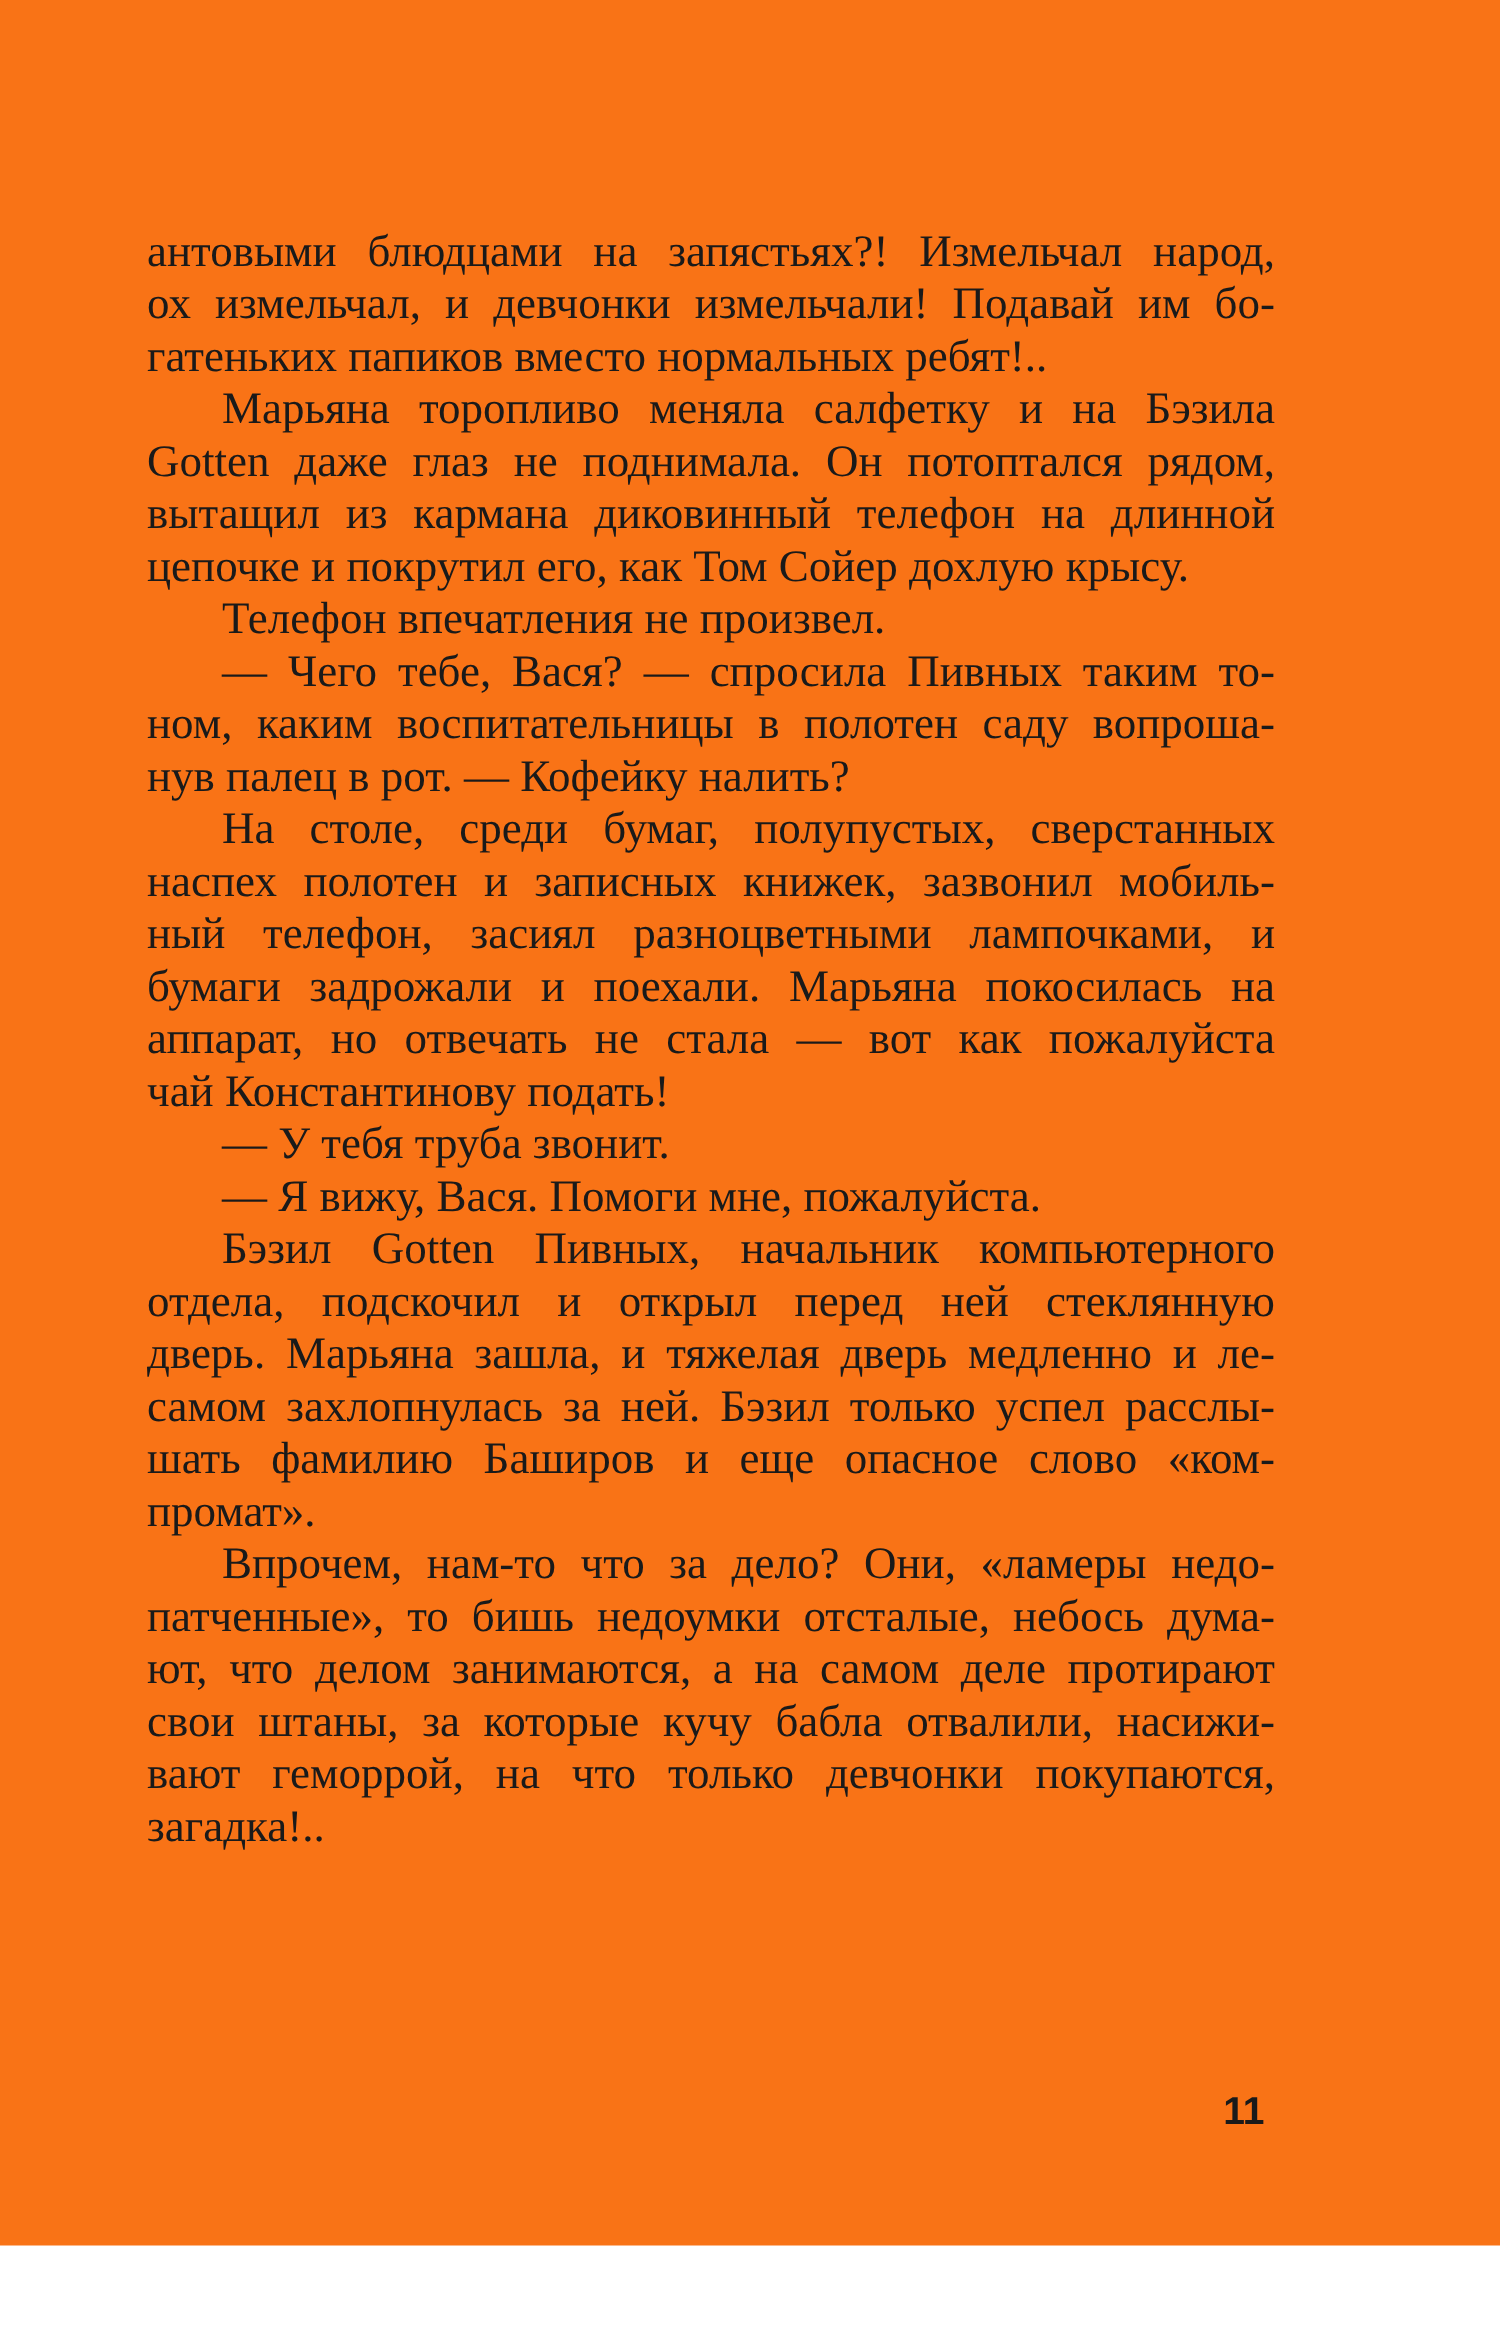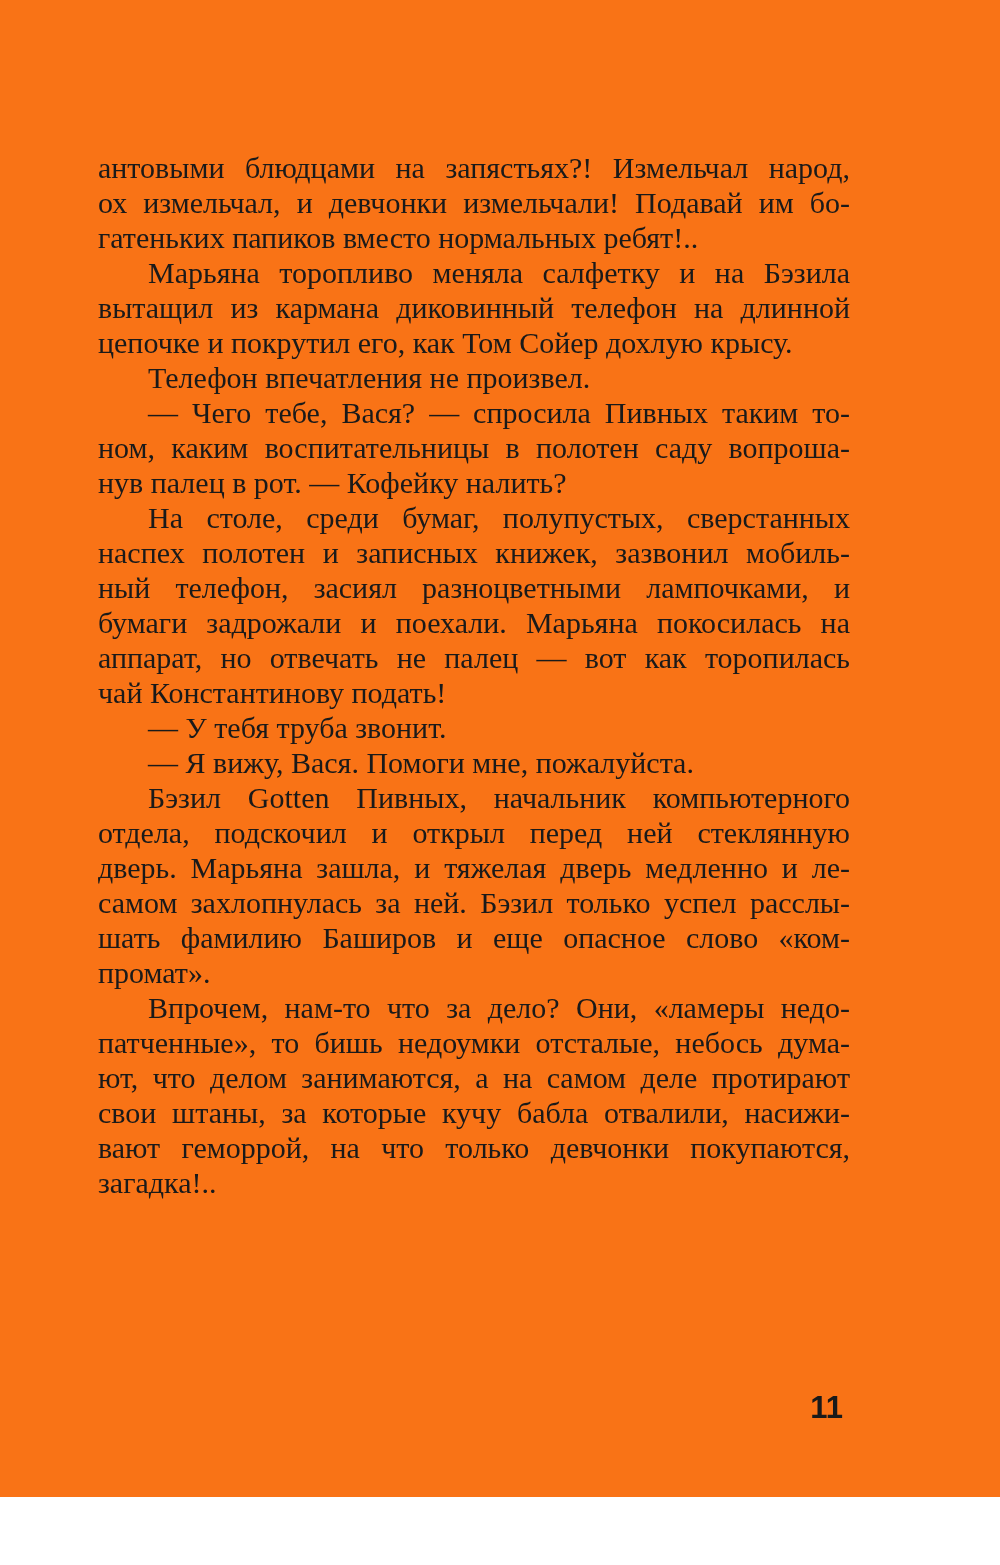--- a/index.html
+++ b/index.html
@@ -51,54 +51,55 @@
   .page-number {
     position: absolute;
     left: 98px;
     top: 1390px;
     width: 752px;
     box-sizing: border-box;
     padding-right: 7px;
     text-align: right;
     font-family: "Liberation Sans", "DejaVu Sans", sans-serif;
     font-weight: bold;
-    font-size: 31px;
+    font-size: 26px;
     line-height: 35px;
     color: #1a1a1a;
   }
 </style>
 </head>
 <body>
 
 <div class="page">
   <div class="text-block">
       <div class="paragraph">
         <div class="line"><span>антовыми блюдцами на запястьях?! Измельчал народ,</span></div>
         <div class="line"><span>ох измельчал, и девчонки измельчали! Подавай им бо-</span></div>
         <div class="line last"><span>гатеньких папиков вместо нормальных ребят!..</span></div>
       </div>
       <div class="paragraph">
         <div class="line indent"><span>Марьяна торопливо меняла салфетку и на Бэзила</span></div>
+        <div class="line"><span>Gotten даже глаз не поднимала. Он потоптался рядом,</span></div>
         <div class="line"><span>вытащил из кармана диковинный телефон на длинной</span></div>
         <div class="line last"><span>цепочке и покрутил его, как Том Сойер дохлую крысу.</span></div>
       </div>
       <div class="paragraph">
         <div class="line last indent"><span>Телефон впечатления не произвел.</span></div>
       </div>
       <div class="paragraph">
         <div class="line indent"><span>— Чего тебе, Вася? — спросила Пивных таким то-</span></div>
         <div class="line"><span>ном, каким воспитательницы в полотен саду вопроша-</span></div>
         <div class="line last"><span>нув палец в рот. — Кофейку налить?</span></div>
       </div>
       <div class="paragraph">
         <div class="line indent"><span>На столе, среди бумаг, полупустых, сверстанных</span></div>
         <div class="line"><span>наспех полотен и записных книжек, зазвонил мобиль-</span></div>
         <div class="line"><span>ный телефон, засиял разноцветными лампочками, и</span></div>
         <div class="line"><span>бумаги задрожали и поехали. Марьяна покосилась на</span></div>
-        <div class="line"><span>аппарат, но отвечать не палец — вот как торопилась</span></div>
+        <div class="line"><span>аппарат, но отвечать не стала — вот как пожалуйста</span></div>
         <div class="line last"><span>чай Константинову подать!</span></div>
       </div>
       <div class="paragraph">
         <div class="line last indent"><span>— У тебя труба звонит.</span></div>
       </div>
       <div class="paragraph">
         <div class="line last indent"><span>— Я вижу, Вася. Помоги мне, пожалуйста.</span></div>
       </div>
       <div class="paragraph">
         <div class="line indent"><span>Бэзил Gotten Пивных, начальник компьютерного</span></div>

